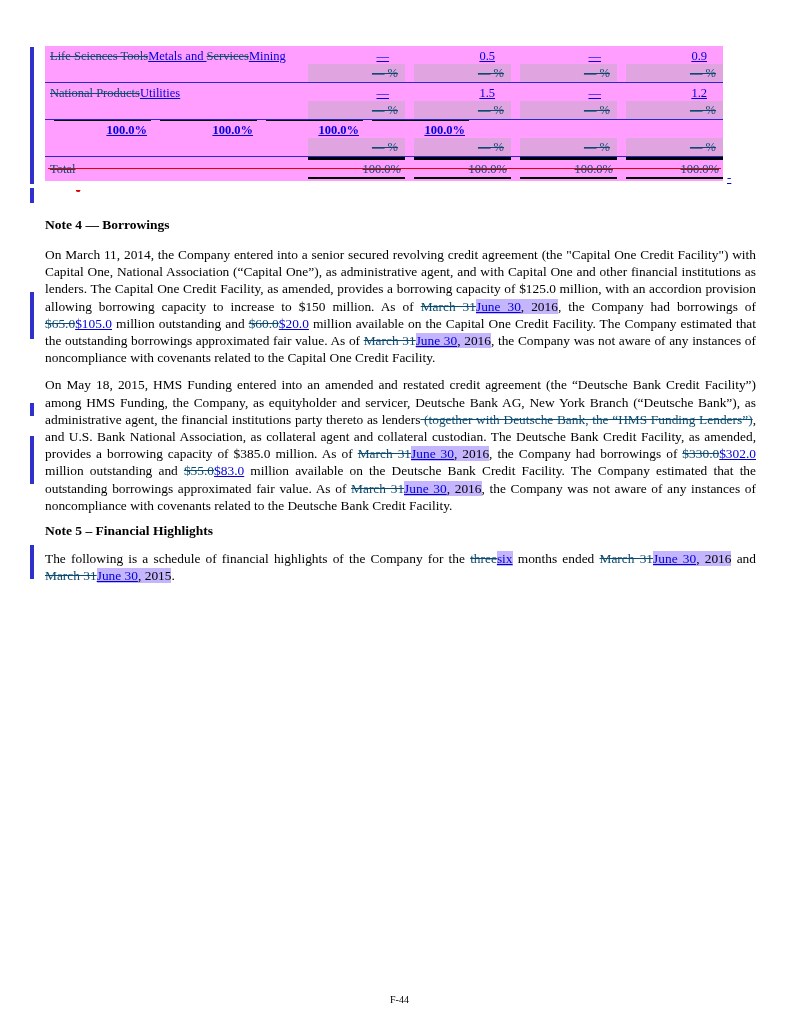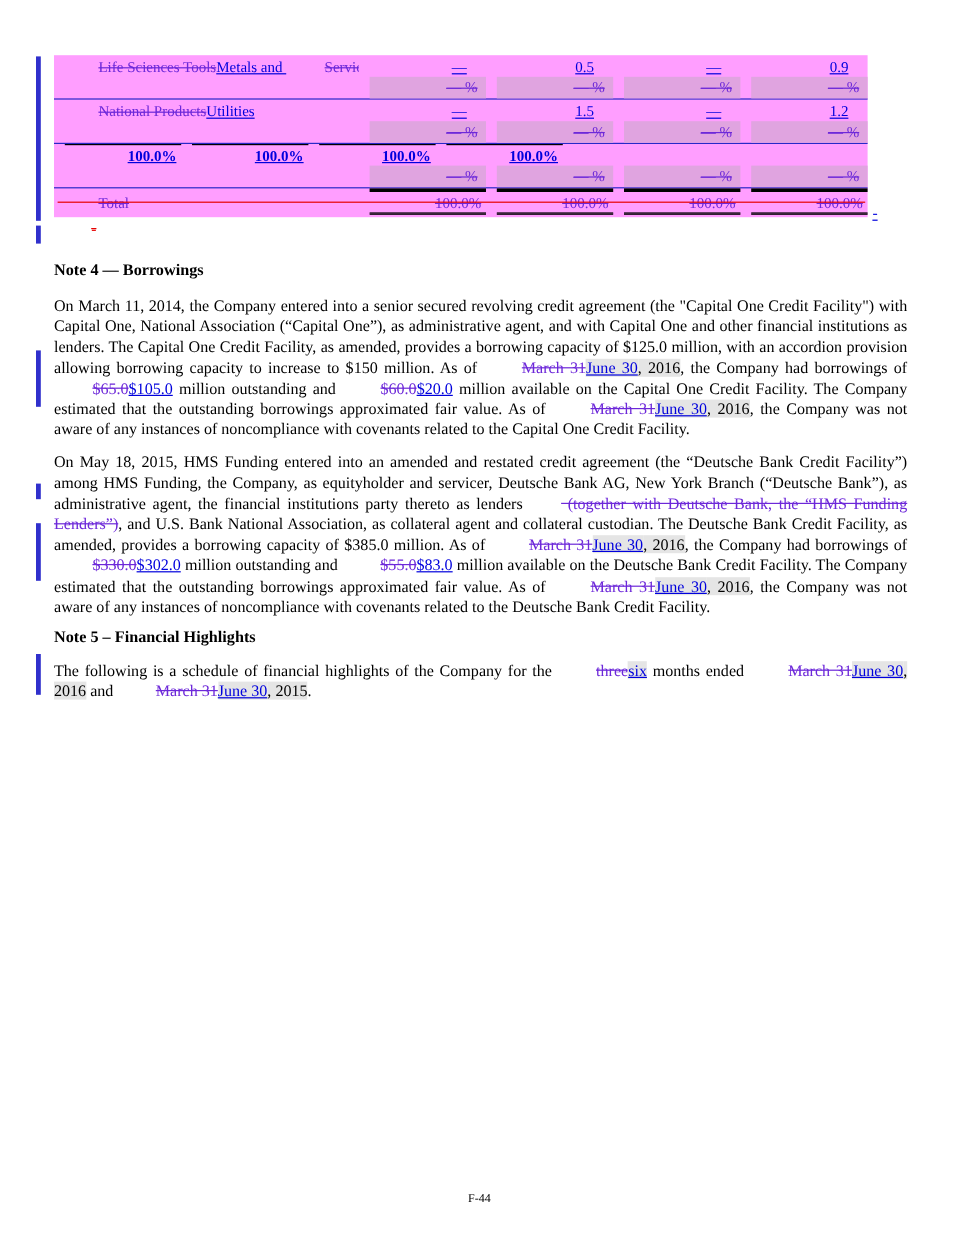--- a/index.html
+++ b/index.html
@@ -21,23 +21,23 @@
   .trow.vals12 .tcell span{margin-right:12px;}
   .trow.totals .tcell{border-top:1.5px solid #000;}
   .trow.deltotal{position:relative;height:20px;margin-top:1px;}
   .trow.deltotal .tcell{border-top:3px solid #000;}
   .trow.deltotal::after{content:"";position:absolute;left:3px;right:2px;top:10px;
                         border-top:1.6px solid #e60000;}
   .trow.dblline{height:0;margin-top:1px;}
   .trow.dblline .tcell{height:2px;padding:0;border-top:1.4px solid #000;border-bottom:1.4px solid #000;}
 
   
-  .del{color:#6d28d9;text-decoration:line-through;margin-left:32px;}
+  .del{color:#0c4a6e;text-decoration:line-through;}
   .ins{color:#0000dd;text-decoration:underline;margin-top:14px;}
-  .hl{background:#e5e5e5;font-family:Liberation Serif, serif;}
+  .hl{background:#c4b5fd;font-family:Liberation Serif, serif;}
   .bold{font-weight:bold;}
 
   
   .mark-red-dash{position:absolute;left:76px;top:183px;color:#e60000;font-size:13px;text-decoration:line-through;}
   .mark-blue-dash{position:absolute;left:727px;top:170px;color:#0000dd;font-size:13px;text-decoration:underline;}
 
   
   .content{position:absolute;left:45px;top:216px;width:711px;font-size:13.4px;line-height:17.2px;}
   .content h3{font-size:13.5px;line-height:17px;margin:0 0 13px 0;font-family:Liberation Serif, serif;}
   .content p{margin:0 0 10px 0;text-align:justify;}
@@ -53,21 +53,21 @@
 
   <div class="change-bar" style="top:47px;height:137px"></div>
   <div class="change-bar" style="top:188px;height:15px"></div>
   <div class="change-bar" style="top:292px;height:47px"></div>
   <div class="change-bar" style="top:403px;height:13px"></div>
   <div class="change-bar" style="top:436px;height:48px"></div>
   <div class="change-bar" style="top:545px;height:34px"></div>
 
   <div class="fin-table" id="fin-table">
       <div class="trow main vals12">
-        <div class="tlabel"><span class="del">Life Sciences Tools</span><span class="ins">Metals and </span><span class="del">Services</span><span class="ins">Tools</span></div>
+        <div class="tlabel"><span class="del">Life Sciences Tools</span><span class="ins">Metals and </span><span class="del">Services</span><span class="ins">Mining</span></div>
         <div class="tcell"><span class="ins">—</span></div>
         <div class="tcell"><span class="ins">0.5</span></div>
         <div class="tcell"><span class="ins">—</span></div>
         <div class="tcell"><span class="ins">0.9</span></div>
       </div>
       <div class="trow sub">
         <div class="tlabel"></div>
         <div class="tcell"><span class="del">— %</span></div>
         <div class="tcell"><span class="del">— %</span></div>
         <div class="tcell"><span class="del">— %</span></div>

